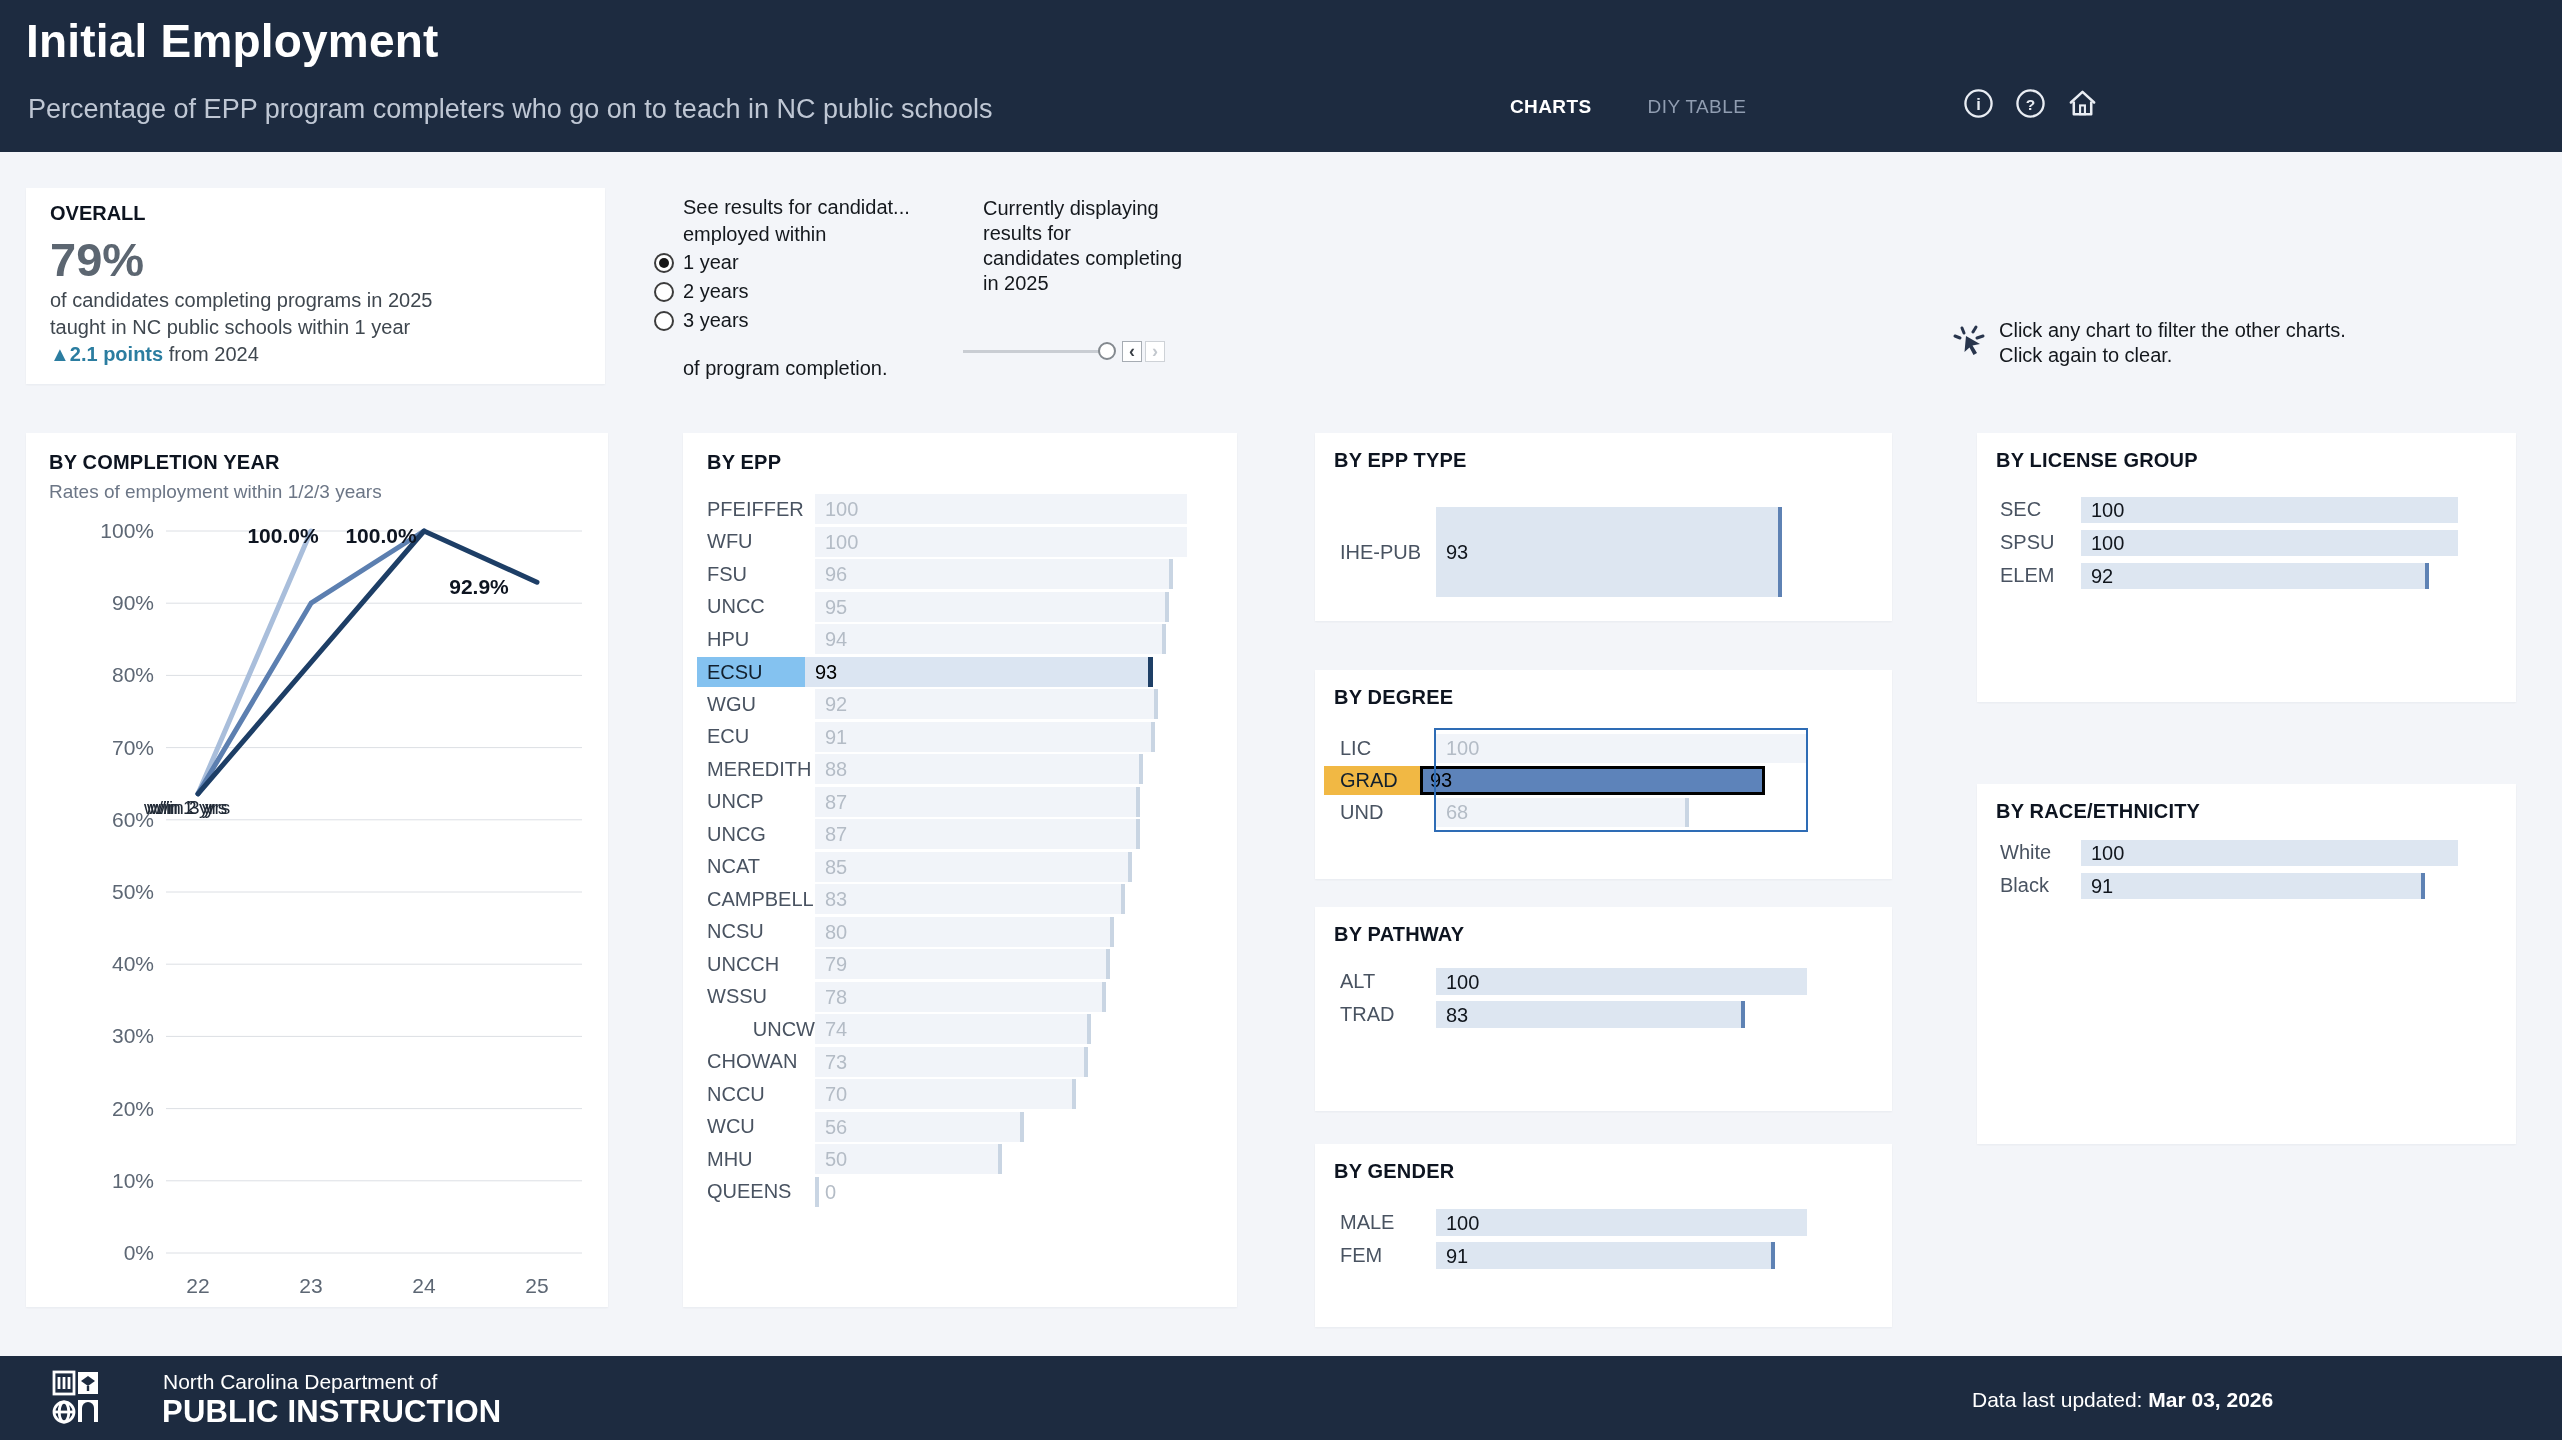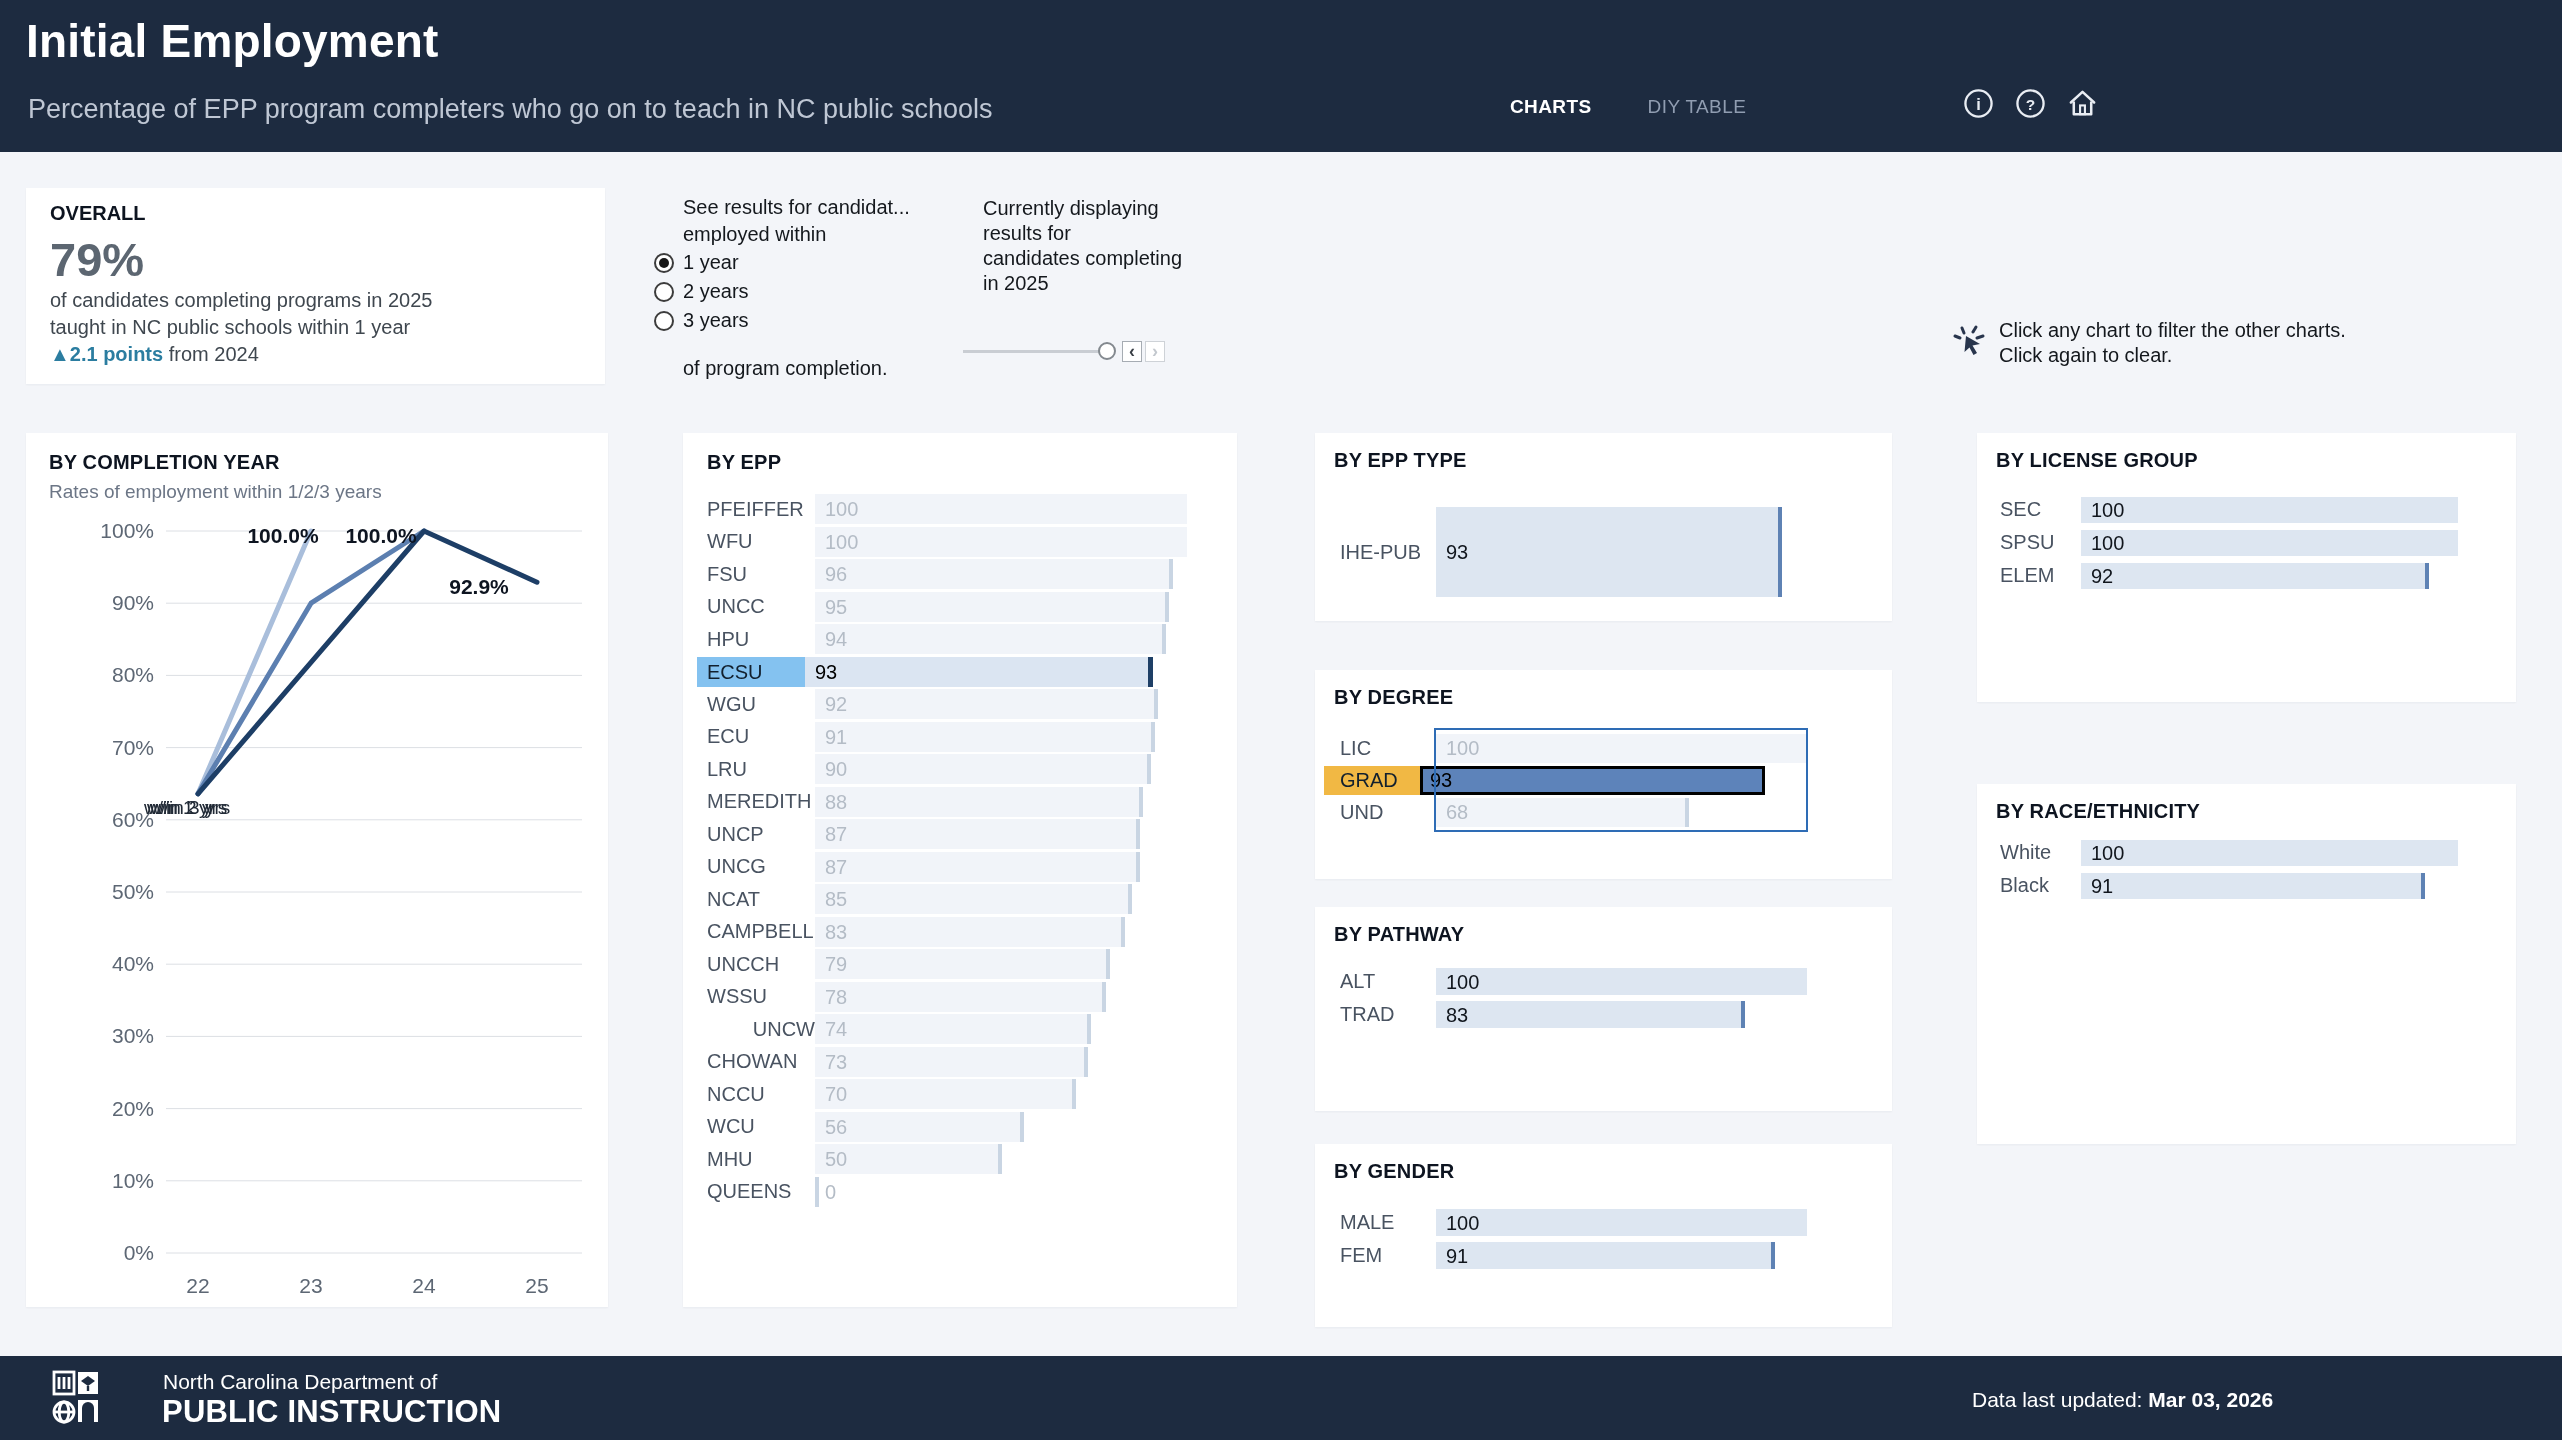--- a/index.html
+++ b/index.html
@@ -267,28 +267,20 @@
       </div>
       <div class="bar-row row-muted" style="height: 32.5px; padding-left: 24px;">
         <span class="bar-label" style="width: 108px;">ECU</span>
         <div class="bar-area" style="width: 372px; height: 30px;">
           <div class="bar-fill" style="width: 91%;"></div>
           <div class="bar-tick" style="left: calc(91% - 3px);"></div>
           <span class="bar-value">91</span>
         </div>
       </div>
       <div class="bar-row row-muted" style="height: 32.5px; padding-left: 24px;">
-        <span class="bar-label" style="width: 108px;">LRU</span>
-        <div class="bar-area" style="width: 372px; height: 30px;">
-          <div class="bar-fill" style="width: 90%;"></div>
-          <div class="bar-tick" style="left: calc(90% - 3px);"></div>
-          <span class="bar-value">90</span>
-        </div>
-      </div>
-      <div class="bar-row row-muted" style="height: 32.5px; padding-left: 24px;">
         <span class="bar-label" style="width: 108px;">MEREDITH</span>
         <div class="bar-area" style="width: 372px; height: 30px;">
           <div class="bar-fill" style="width: 88%;"></div>
           <div class="bar-tick" style="left: calc(88% - 3px);"></div>
           <span class="bar-value">88</span>
         </div>
       </div>
       <div class="bar-row row-muted" style="height: 32.5px; padding-left: 24px;">
         <span class="bar-label" style="width: 108px;">UNCP</span>
         <div class="bar-area" style="width: 372px; height: 30px;">
@@ -312,20 +304,28 @@
           <div class="bar-tick" style="left: calc(85% - 3px);"></div>
           <span class="bar-value">85</span>
         </div>
       </div>
       <div class="bar-row row-muted" style="height: 32.5px; padding-left: 24px;">
         <span class="bar-label" style="width: 108px;">CAMPBELL</span>
         <div class="bar-area" style="width: 372px; height: 30px;">
           <div class="bar-fill" style="width: 83%;"></div>
           <div class="bar-tick" style="left: calc(83% - 3px);"></div>
           <span class="bar-value">83</span>
+        </div>
+      </div>
+      <div class="bar-row row-muted" style="height: 32.5px; padding-left: 24px;">
+        <span class="bar-label" style="width: 108px;">NCSU</span>
+        <div class="bar-area" style="width: 372px; height: 30px;">
+          <div class="bar-fill" style="width: 80%;"></div>
+          <div class="bar-tick" style="left: calc(80% - 3px);"></div>
+          <span class="bar-value">80</span>
         </div>
       </div>
       <div class="bar-row row-muted" style="height: 32.5px; padding-left: 24px;">
         <span class="bar-label" style="width: 108px;">UNCCH</span>
         <div class="bar-area" style="width: 372px; height: 30px;">
           <div class="bar-fill" style="width: 79%;"></div>
           <div class="bar-tick" style="left: calc(79% - 3px);"></div>
           <span class="bar-value">79</span>
         </div>
       </div>

